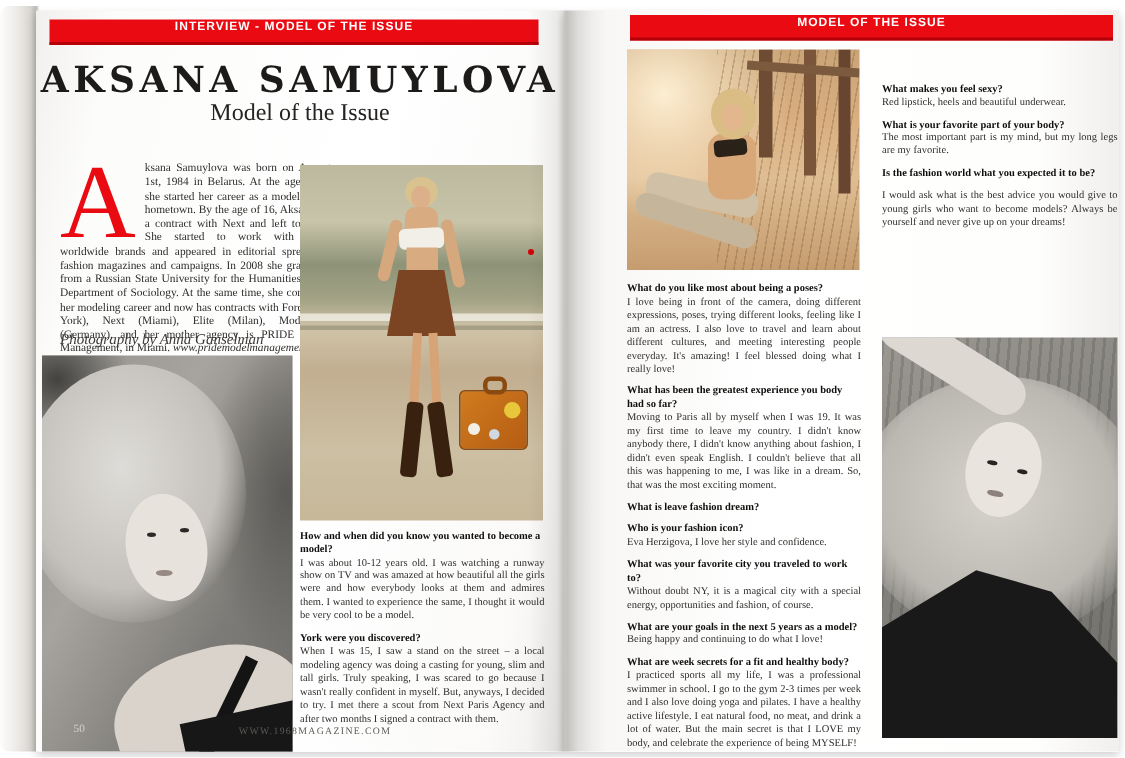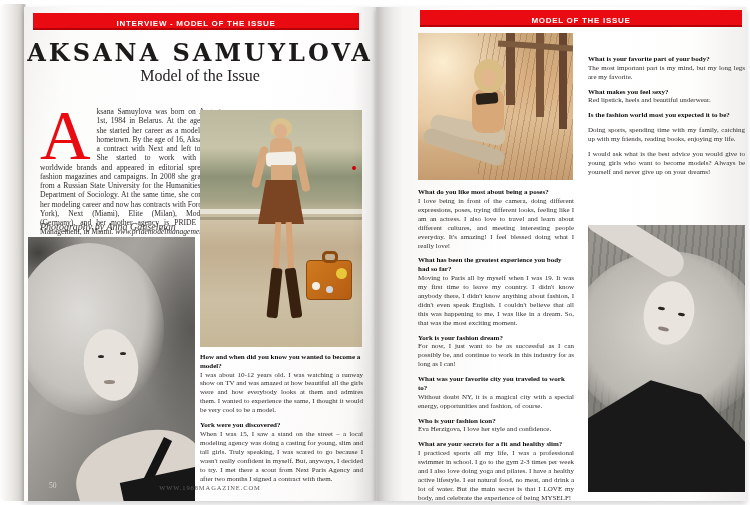--- a/index.html
+++ b/index.html
@@ -34,21 +34,21 @@
   }
   .spine {
     position:absolute; left:352px; top:7px; width:52px; height:494px; pointer-events:none;
     background:linear-gradient(90deg, rgba(0,0,0,0) 0%, rgba(0,0,0,0.07) 38%, rgba(0,0,0,0.16) 50%, rgba(0,0,0,0.07) 64%, rgba(0,0,0,0) 100%);
   }
 
   
   .redbar {
     position:absolute; background:var(--red);
     border-bottom:2px solid #b40006;
-    display:flex; align-items:flex-end; justify-content:center;
+    display:flex; align-items:flex-start; justify-content:center;
     color:#fff; font-family:"Liberation Sans", sans-serif;
     font-weight:bold; font-size:8px; letter-spacing:0.7px;
   }
   .lp-bar { left:9px;  top:6px; width:326px; height:17px; }
   .rp-bar { left:44px; top:3px; width:322px; height:17px; }
 
   
   .title {
     position:absolute; left:0; top:31px; width:100%;
     font-family:"DejaVu Serif", serif; font-weight:700;
@@ -278,51 +278,53 @@
     <div class="rp-col1">
       <div class="qa-block">
         <div class="q">What do you like most about being a poses?</div>
         <div class="a">I love being in front of the camera, doing different expressions, poses, trying different looks, feeling like I am an actress. I also love to travel and learn about different cultures, and meeting interesting people everyday. It's amazing! I feel blessed doing what I really love!</div>
       </div>
       <div class="qa-block">
         <div class="q">What has been the greatest experience you body had so far?</div>
         <div class="a">Moving to Paris all by myself when I was 19. It was my first time to leave my country. I didn't know anybody there, I didn't know anything about fashion, I didn't even speak English. I couldn't believe that all this was happening to me, I was like in a dream. So, that was the most exciting moment.</div>
       </div>
       <div class="qa-block">
-        <div class="q">York is your fashion dream?</div>
-        <div class="a">For now, I just want to be as successful as I can possibly be, and continue to work in this industry for as long as I can!</div>
+        <div class="q">What is leave fashion dream?</div>
+      </div>
+      <div class="qa-block">
+        <div class="q">Who is your fashion icon?</div>
+        <div class="a">Eva Herzigova, I love her style and confidence.</div>
       </div>
       <div class="qa-block">
         <div class="q">What was your favorite city you traveled to work to?</div>
         <div class="a">Without doubt NY, it is a magical city with a special energy, opportunities and fashion, of course.</div>
       </div>
       <div class="qa-block">
-        <div class="q">Who is your fashion icon?</div>
-        <div class="a">Eva Herzigova, I love her style and confidence.</div>
-      </div>
-      <div class="qa-block">
-        <div class="q">What are your secrets for a fit and healthy slim?</div>
+        <div class="q">What are your goals in the next 5 years as a model?</div>
+        <div class="a">Being happy and continuing to do what I love!</div>
+      </div>
+      <div class="qa-block">
+        <div class="q">What are week secrets for a fit and healthy body?</div>
         <div class="a">I practiced sports all my life, I was a professional swimmer in school. I go to the gym 2-3 times per week and I also love doing yoga and pilates. I have a healthy active lifestyle. I eat natural food, no meat, and drink a lot of water. But the main secret is that I LOVE my body, and celebrate the experience of being MYSELF!</div>
       </div>
     </div>
 
     <div class="rp-col2">
+      <div class="qa-block">
+        <div class="q">What makes you feel sexy?</div>
+        <div class="a">Red lipstick, heels and beautiful underwear.</div>
+      </div>
       <div class="qa-block">
         <div class="q">What is your favorite part of your body?</div>
         <div class="a">The most important part is my mind, but my long legs are my favorite.</div>
       </div>
       <div class="qa-block">
-        <div class="q">What makes you feel sexy?</div>
-        <div class="a">Red lipstick, heels and beautiful underwear.</div>
-      </div>
-      <div class="qa-block">
-        <div class="q">Is the fashion world most you expected it to be?</div>
-      </div>
-      <div class="qa-block">
-        <div class="a">Doing sports, spending time with my family, catching up with my friends, reading books, enjoying my life.</div>
+        <div class="q">Is the fashion world what you expected it to be?</div>
+      </div>
+      <div class="qa-block">
       </div>
       <div class="qa-block">
         <div class="a">I would ask what is the best advice you would give to young girls who want to become models? Always be yourself and never give up on your dreams!</div>
       </div>
     </div>
 
     <div class="photo photo-bw-closeup">
       <div class="bwc-texture"></div>
       <div class="bwc-hair"></div>
       <div class="bwc-arm"></div>

